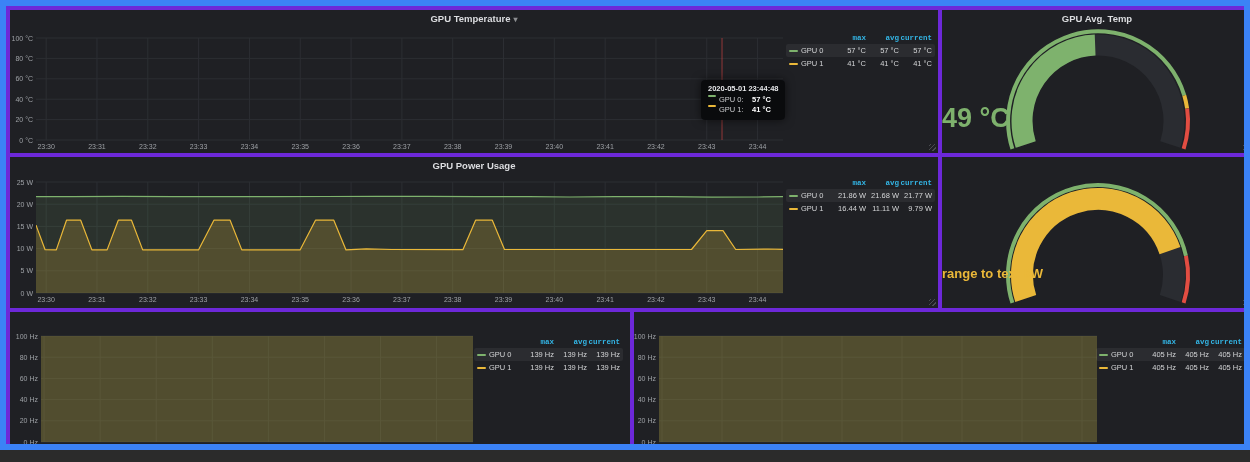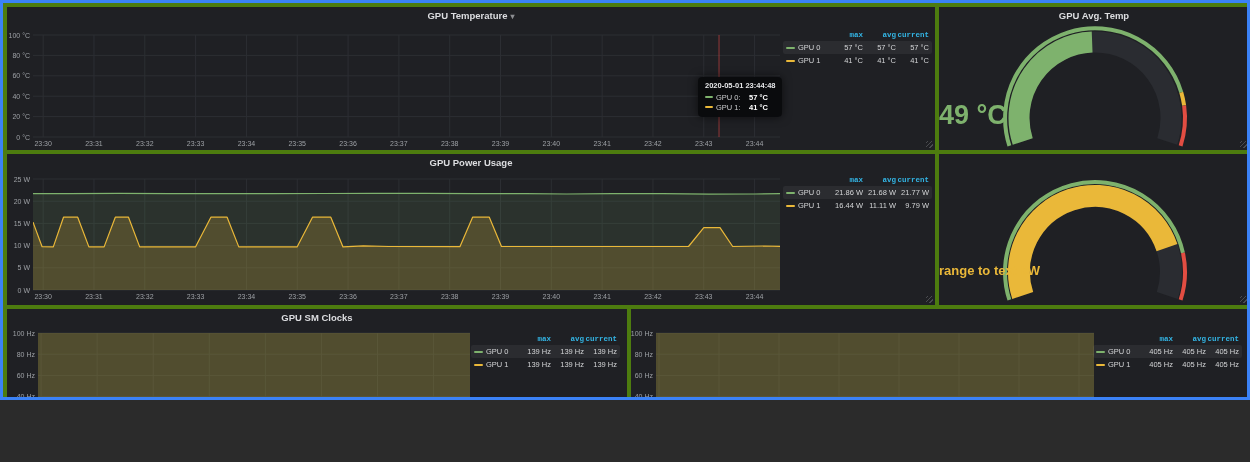--- a/index.html
+++ b/index.html
@@ -1,17 +1,17 @@
 <!DOCTYPE html>
 <html><head>
 <meta charset="utf-8">
 <style>
   html,body{margin:0;padding:0;background:#2b2b2b;}
-  .screen{position:relative;width:1250px;height:400px;box-sizing:border-box;
-    background:#4d7c0f;border:3px solid #3b82f6;overflow:hidden;
+  .screen{position:relative;width:1250px;height:450px;box-sizing:border-box;
+    background:#6d28d9;border:6px solid #3b82f6;overflow:hidden;
     font-family:"Liberation Sans",sans-serif;-webkit-font-smoothing:antialiased;}
   .panel{position:absolute;background:#1f2024;}
   .p-temp{left:4px;top:4px;width:928px;height:143px;}
   .p-avgtemp{left:936px;top:4px;width:310px;height:143px;}
   .p-power{left:4px;top:151px;width:928px;height:151px;}
   .p-ptotal{left:936px;top:151px;width:310px;height:151px;}
   .p-sm{left:4px;top:306px;width:620px;height:152px;}
   .p-mem{left:628px;top:306px;width:618px;height:152px;}
   .p-title{position:absolute;top:0;left:0;right:0;height:16px;line-height:17px;
     text-align:center;font-size:9.5px;font-weight:bold;color:#dcdde0;cursor:pointer;}
@@ -26,21 +26,21 @@
   .lg-row.hl{background:rgba(255,255,255,0.055);}
   .lg-head{height:12px;color:#33b5e5;font-weight:bold;font-family:Liberation Mono, monospace;}
   .lg-name{width:44px;display:flex;align-items:center;gap:3px;cursor:pointer;}
   .lg-val{width:33px;text-align:right;}
   .dash{display:inline-block;width:9px;height:2px;border-radius:1px;}
   
   .g-tooltip{position:absolute;left:691px;top:70px;z-index:5;background:rgba(9,10,12,0.96);
     border-radius:4px;padding:4px 7px 5px 7px;font-size:7.5px;color:#c9cacc;
     box-shadow:0 0 10px rgba(0,0,0,0.6);white-space:nowrap;}
   .tt-head{font-weight:bold;color:#e6e7e9;margin-bottom:2px;}
-  .tt-row{display:flex;align-items:center;gap:3px;height:10px;}
+  .tt-row{display:flex;gap:3px;height:10px;}
   .tt-dash{display:inline-block;width:8px;height:2px;border-radius:1px;}
   .tt-name{width:30px;}
   .tt-val{font-weight:bold;color:#ffffff;}
   
   .gauge-value{position:absolute;left:0;right:0;text-align:left;font-weight:bold;}
   .gv-temp{top:93px;font-size:27px;}
   .gv-power{top:109px;font-size:13px;}
   
   .resize{position:absolute;right:2px;bottom:2px;width:7px;height:7px;cursor:nwse-resize;
     background:repeating-linear-gradient(-45deg,transparent 0 2px,#55565a 2px 3px);
@@ -238,21 +238,20 @@
         <path d="M 70.40 129.81 A 90 90 0 1 1 243.95 82.92" stroke="#7eb26d" stroke-width="4" fill="none"></path>
         <path d="M 243.95 82.92 A 90 90 0 0 1 241.60 129.81" stroke="#e24d42" stroke-width="4" fill="none"></path>
         <path d="M 83.72 125.49 A 76 76 0 1 1 228.28 125.49" stroke="#2a2c31" stroke-width="22" fill="none"></path>
         <path d="M 83.72 125.49 A 76 76 0 0 1 227.98 77.61" stroke="#eab839" stroke-width="22" fill="none"></path>
       </svg>
     <div class="gauge-value gv-power" style="color: rgb(234, 184, 57);">range to text kW</div>
     <div class="resize"></div>
   </div>
 
   <div class="panel p-sm">
-    <div class="p-title"><span>GPU SM Clocks</span></div>
     <svg class="chart-svg" id="svg-sm" width="620" height="136" viewBox="0 0 620 136">
         <defs>
           <clipPath id="clip2">
             <rect x="31" y="8" width="432" height="106"></rect>
           </clipPath>
         </defs>
         <line x1="31" x2="463" y1="114" y2="114" class="grid"></line>
         <text x="28" y="116.5" class="axis" text-anchor="end">0 Hz</text>
         <line x1="31" x2="463" y1="92.8" y2="92.8" class="grid"></line>
         <text x="28" y="95.3" class="axis" text-anchor="end">20 Hz</text>

